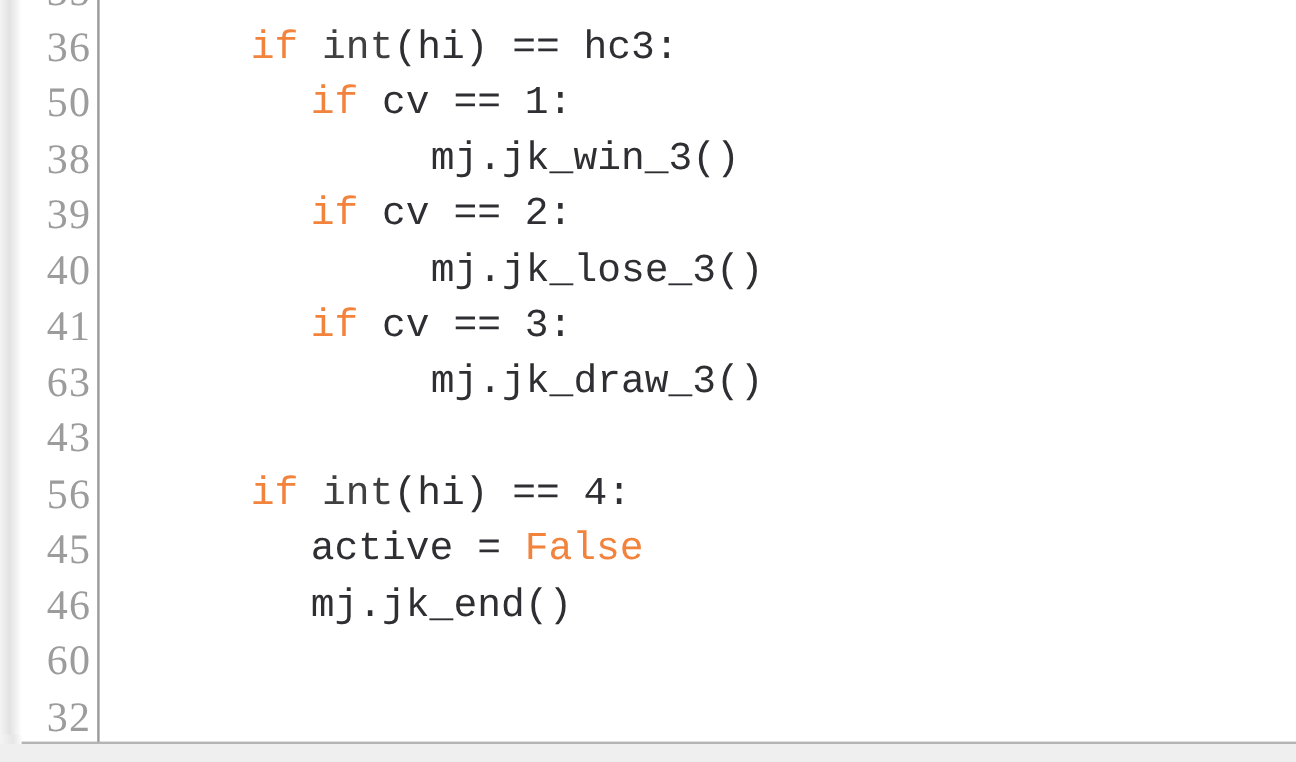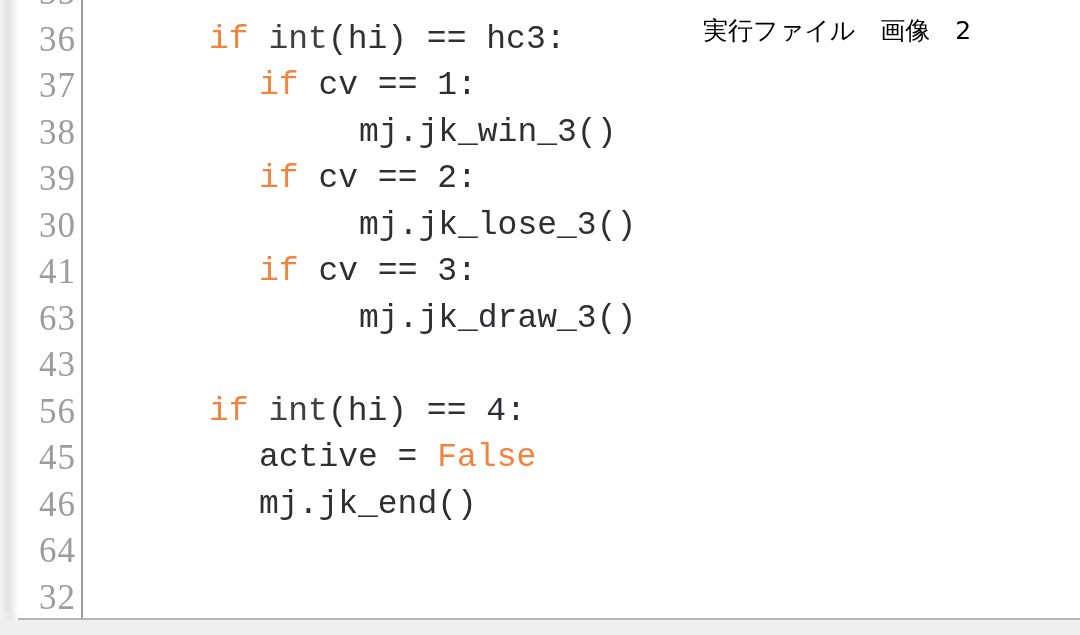--- a/index.html
+++ b/index.html
@@ -134,37 +134,36 @@
 <body>
 
 <div class="editor-window">
 
   <div class="left-edge"></div>
   <div class="gutter"></div>
 
   <div class="line-numbers" id="line-numbers">
       <span class="ln">35</span>
       <span class="ln">36</span>
-      <span class="ln">37</span>
+      <span class="ln">50</span>
       <span class="ln">38</span>
       <span class="ln">39</span>
-      <span class="ln">30</span>
+      <span class="ln">40</span>
       <span class="ln">41</span>
       <span class="ln">63</span>
       <span class="ln">43</span>
       <span class="ln">56</span>
       <span class="ln">45</span>
       <span class="ln">46</span>
-      <span class="ln">64</span>
+      <span class="ln">60</span>
       <span class="ln">32</span>
     </div>
 
   <div class="gutter-rule"></div>
 
   <div class="code-area" id="code-area"><span class="cl" style="padding-left: 26px;">&nbsp;</span><span class="cl" style="padding-left: 126px;"><span class="tok-kw">if </span><span class="tok-builtin">int</span><span class="tok-plain">(hi) == hc3:</span></span><span class="cl" style="padding-left: 176px;"><span class="tok-kw">if </span><span class="tok-plain">cv == 1:</span></span><span class="cl" style="padding-left: 276px;"><span class="tok-plain">mj.jk_win_3()</span></span><span class="cl" style="padding-left: 176px;"><span class="tok-kw">if </span><span class="tok-plain">cv == 2:</span></span><span class="cl" style="padding-left: 276px;"><span class="tok-plain">mj.jk_lose_3()</span></span><span class="cl" style="padding-left: 176px;"><span class="tok-kw">if </span><span class="tok-plain">cv == 3:</span></span><span class="cl" style="padding-left: 276px;"><span class="tok-plain">mj.jk_draw_3()</span></span><span class="cl" style="padding-left: 26px;">&nbsp;</span><span class="cl" style="padding-left: 126px;"><span class="tok-kw">if </span><span class="tok-builtin">int</span><span class="tok-plain">(hi) == 4:</span></span><span class="cl" style="padding-left: 176px;"><span class="tok-plain">active = </span><span class="tok-const">False</span></span><span class="cl" style="padding-left: 176px;"><span class="tok-plain">mj.jk_end()</span></span><span class="cl" style="padding-left: 26px;">&nbsp;</span><span class="cl" style="padding-left: 26px;">&nbsp;</span></div>
 
-  <div class="annotation">実行ファイル　画像　2</div>
 
   <div class="bottom-left-corner"></div>
   <div class="bottom-rule"></div>
   <div class="bottom-strip"></div>
 
 </div>
 
 </body></html>

